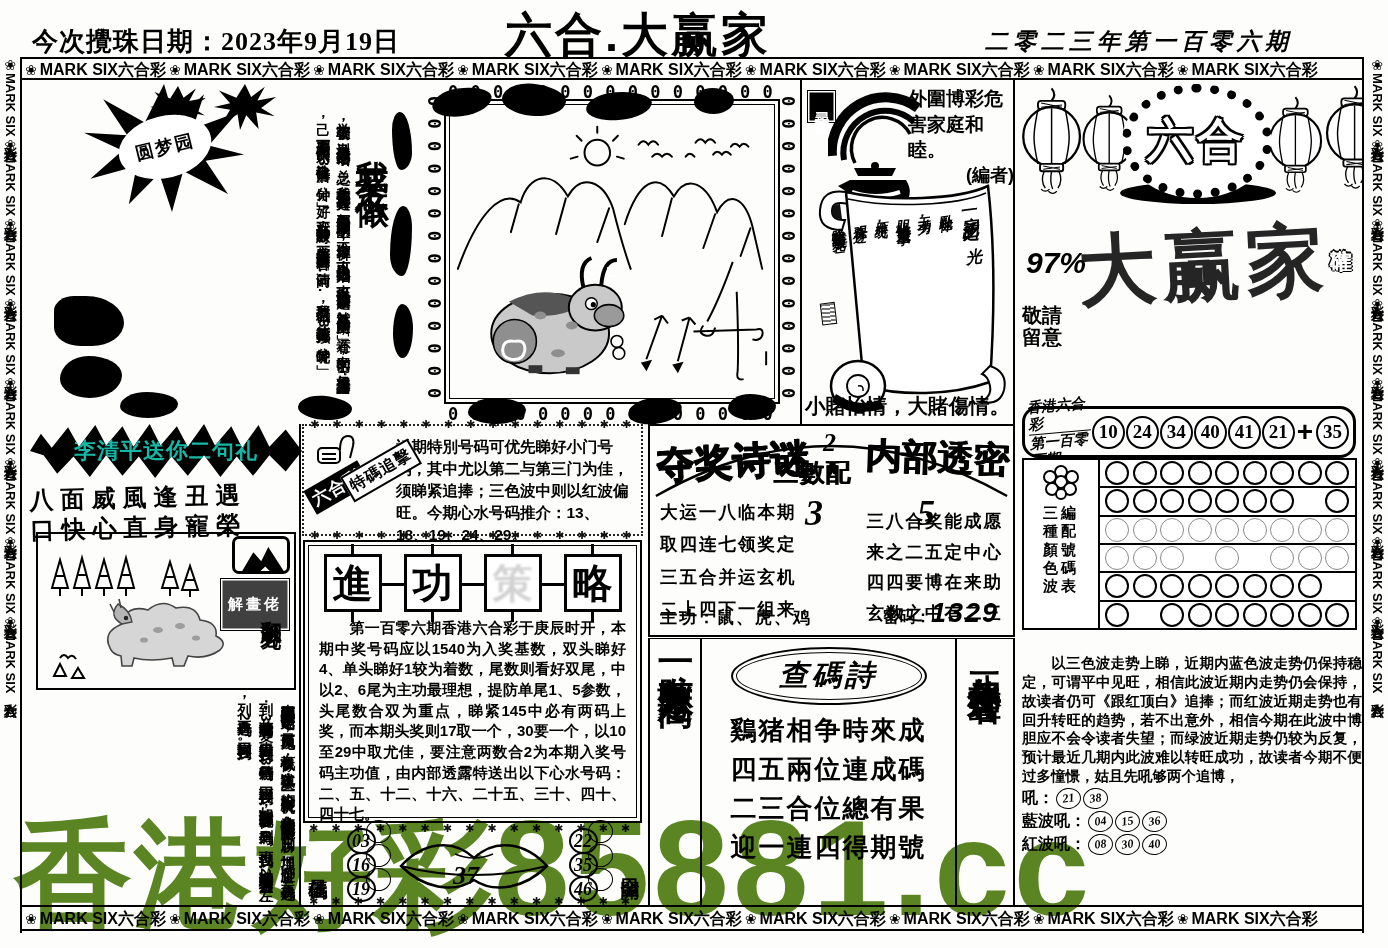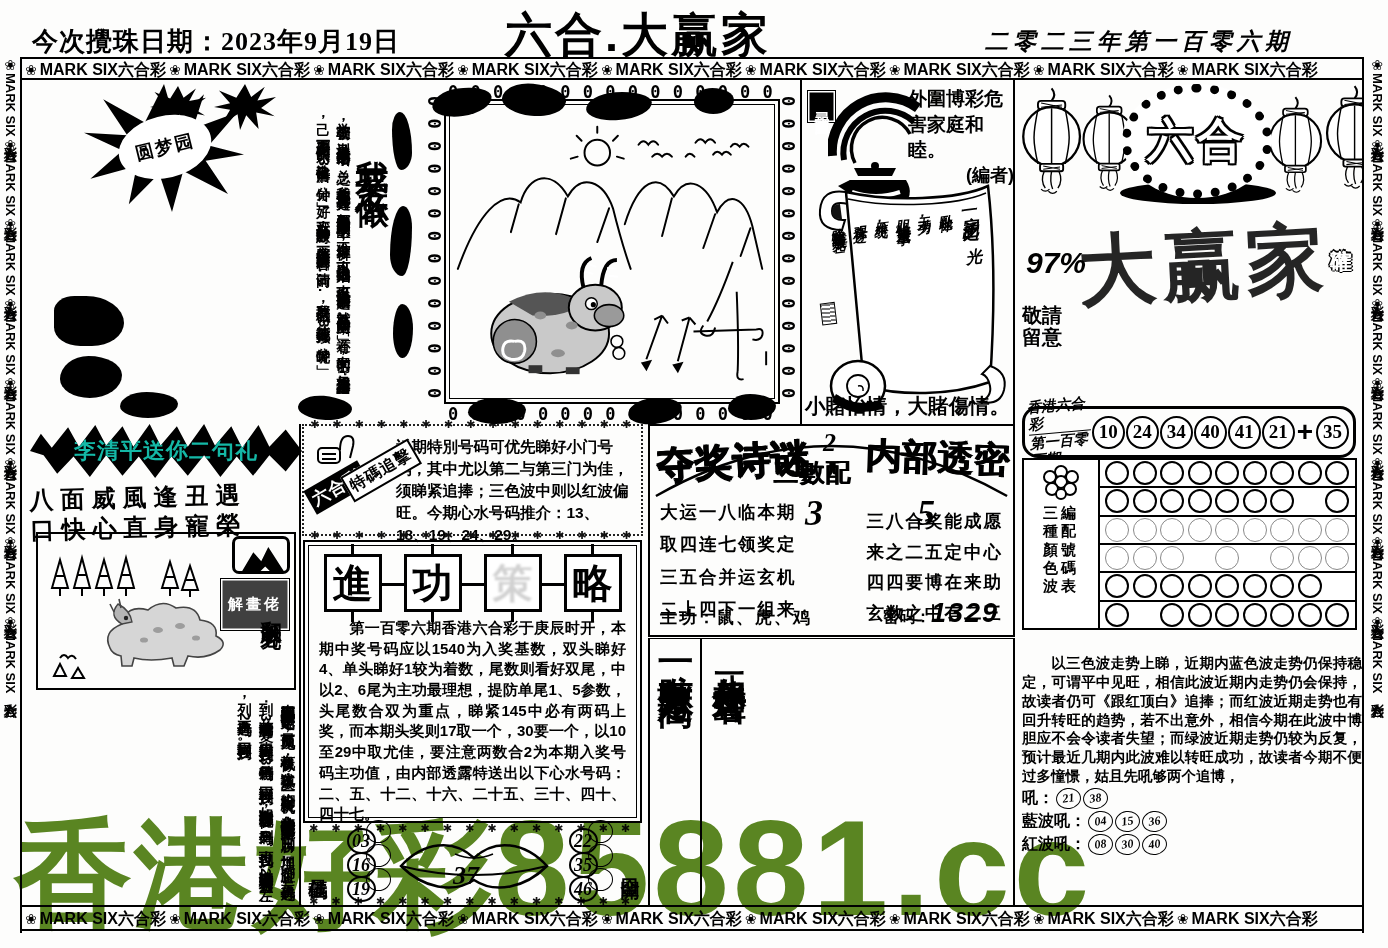--- a/index.html
+++ b/index.html
@@ -380,20 +380,31 @@
         <div>二上四下一组来</div>
       </div>
     <div id="dj-zg">主功：鼠、虎、鸡</div>
     <div id="dj-mm">
       <span>密码：</span><span class="n">1329</span>
     </div>
   </div>
 
   <div id="cm">
     <div id="cm-l">一脉有數定月高</div>
+    <div id="cm-mid">
+      <div id="cm-oval">
+          <div class="in2">查碼詩</div>
+        </div>
+      <div id="cm-lines">
+          <div>鷄猪相争時來成</div>
+          <div>四五兩位連成碼</div>
+          <div>二三合位總有果</div>
+          <div>迎一連四得期號</div>
+        </div>
+    </div>
     <div id="cm-r">三八相伴好聲名</div>
   </div>
 
   <div id="xb">
     <svg class="abs" style="left:26px;top:0" width="92" height="146" viewBox="0 0 92 146">
       <path d="M4,76 A54,54 0 0 1 90,28" fill="none" stroke="#000" stroke-width="10"></path>
       <path d="M16,80 A42,42 0 0 1 86,42" fill="none" stroke="#000" stroke-width="6"></path>
       <path d="M27,83 A31,31 0 0 1 82,54" fill="none" stroke="#000" stroke-width="3.5"></path>
       <g>
         <path d="M30,96 h34 l4,-8 h-42 z" fill="#000"></path>

